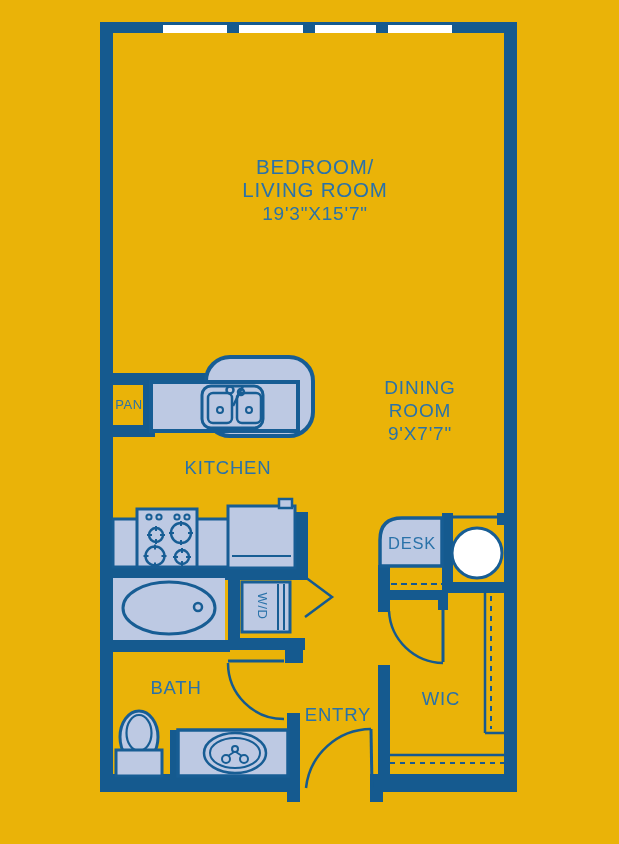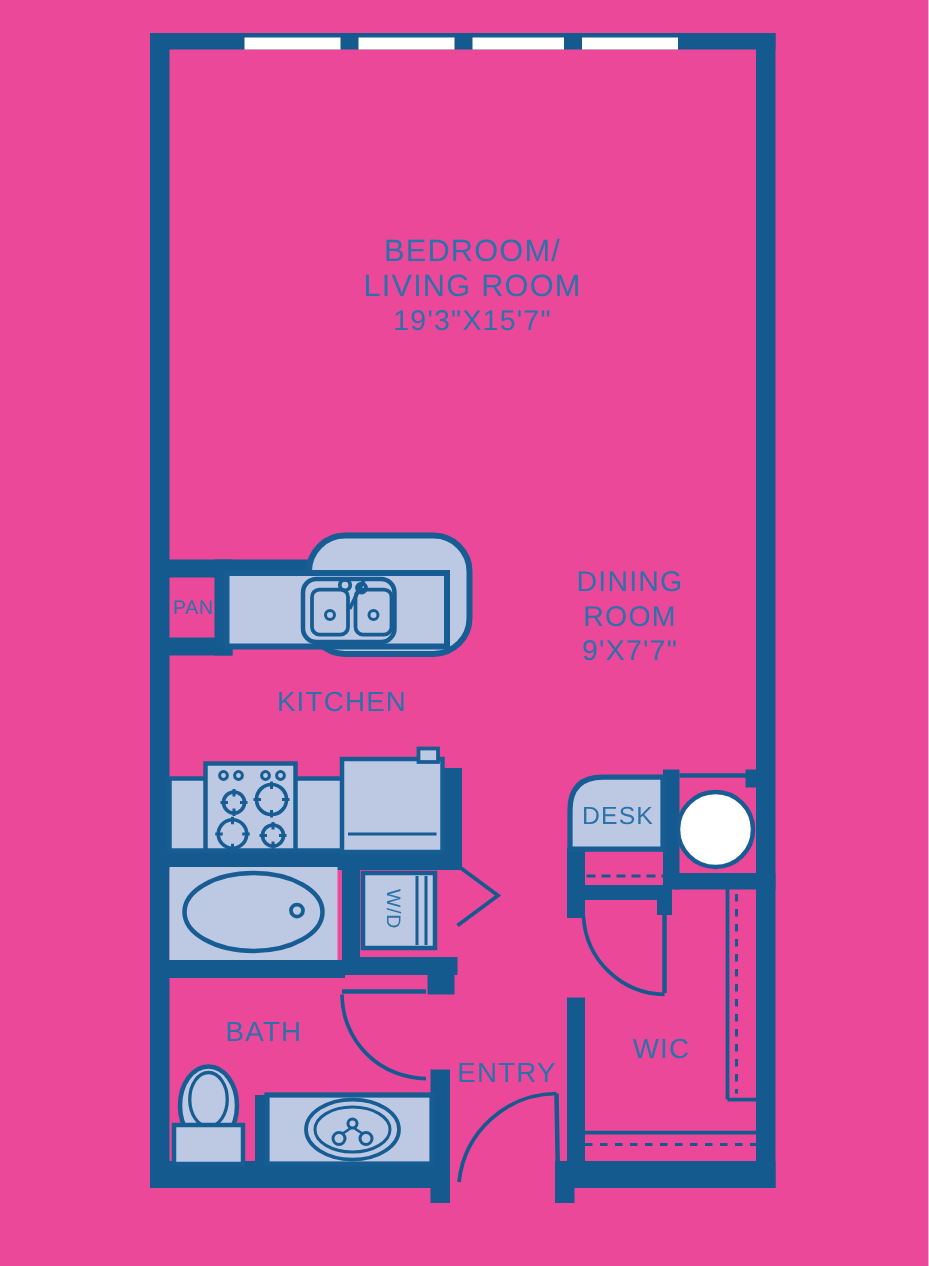--- a/index.html
+++ b/index.html
@@ -1,16 +1,16 @@
 <!DOCTYPE html>
 <html><head>
 <meta charset="utf-8">
 <style>
   html,body{margin:0;padding:0;background:#ffffff;}
-  .page{position:relative;width:619px;height:844px;background:#ec4899;overflow:hidden;}
+  .page{position:relative;width:619px;height:844px;background:#eab308;overflow:hidden;}
   svg{display:block;}
   text{font-family:"Liberation Sans",sans-serif;fill:#2a72a9;letter-spacing:0.8px;}
   .room-label{font-size:18.5px;}
   .big-label{font-size:20.5px;}
   .dim-label{font-size:19px;}
   .small-label{font-size:13px;letter-spacing:0.5px;}
   .desk-label{font-size:16.5px;}
   .wd-label{font-size:13px;letter-spacing:0.5px;}
 </style>
 </head>

